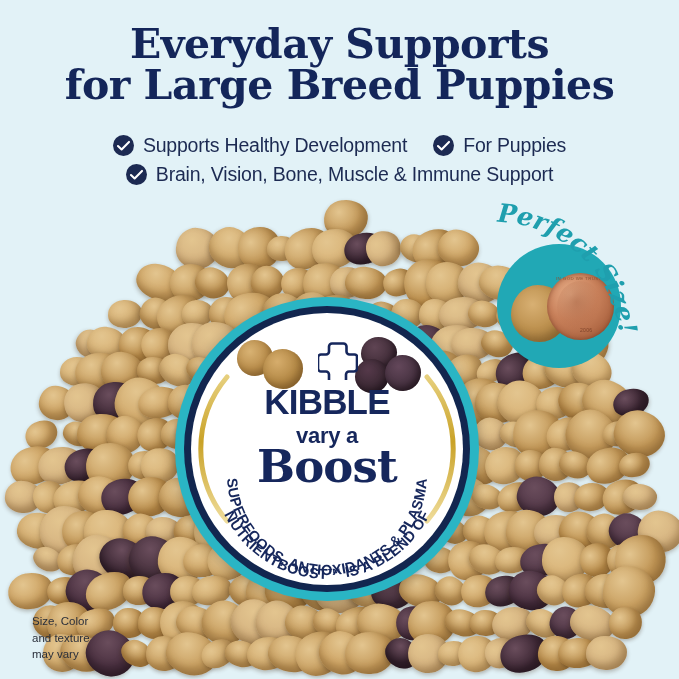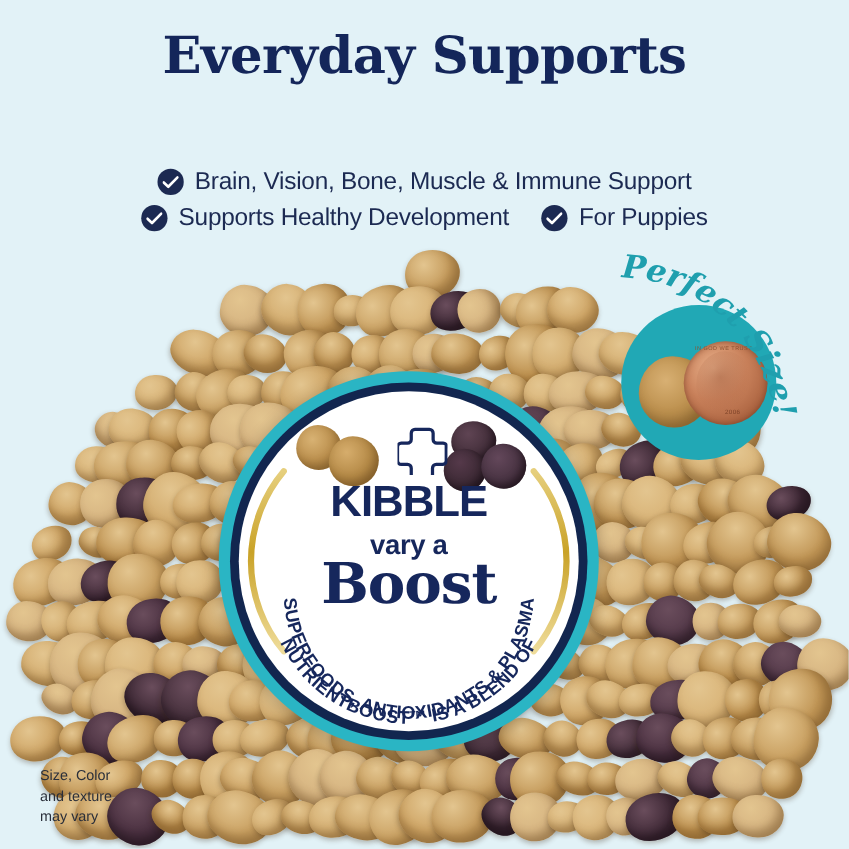--- a/index.html
+++ b/index.html
@@ -142,49 +142,50 @@
   }
   .disclaimer span{display:block;}
 </style>
 </head>
 <body>
 
 <div id="stage">
 
   <div class="headline">
     <span class="l1">Everyday Supports</span>
+    <span class="l2">for Large Breed Puppies</span>
   </div>
 
   <div class="bullets">
-    <div class="brow">
-      <div class="bitem">
-        <span class="chk">
-          <svg width="13" height="12" viewBox="0 0 13 12">
-              <path d="M1 6 L4.6 9.4 L12 1.9" stroke="#ffffff" stroke-width="2.1" fill="none" stroke-linecap="round" stroke-linejoin="round"></path>
-            </svg>
-        </span>
-        <span class="btext">Brain, Vision, Bone, Muscle &amp; Immune Support</span>
-      </div>
-    </div>
     <div class="brow">
       <div class="bitem">
         <span class="chk">
           <svg width="13" height="12" viewBox="0 0 13 12">
               <path d="M1 6 L4.6 9.4 L12 1.9" stroke="#ffffff" stroke-width="2.1" fill="none" stroke-linecap="round" stroke-linejoin="round"></path>
             </svg>
         </span>
         <span class="btext">Supports Healthy Development</span>
       </div>
       <div class="bitem">
         <span class="chk">
           <svg width="13" height="12" viewBox="0 0 13 12">
               <path d="M1 6 L4.6 9.4 L12 1.9" stroke="#ffffff" stroke-width="2.1" fill="none" stroke-linecap="round" stroke-linejoin="round"></path>
             </svg>
         </span>
         <span class="btext">For Puppies</span>
+      </div>
+    </div>
+    <div class="brow">
+      <div class="bitem">
+        <span class="chk">
+          <svg width="13" height="12" viewBox="0 0 13 12">
+              <path d="M1 6 L4.6 9.4 L12 1.9" stroke="#ffffff" stroke-width="2.1" fill="none" stroke-linecap="round" stroke-linejoin="round"></path>
+            </svg>
+        </span>
+        <span class="btext">Brain, Vision, Bone, Muscle &amp; Immune Support</span>
       </div>
     </div>
   </div>
 
   <div id="pile">
       <div class="kib" style="left:324.1px;top:-0.5px;width:44.0px;height:38.4px;transform:rotate(-6.0deg);background:radial-gradient(circle at 36% 30%, #e3c58f 0%, #c49a5b 55%, #c49a5b 100%);box-shadow:inset -4px -5px 8px rgba(95,62,22,.45), 0 2px 4px rgba(60,40,20,.30);"></div>
       <div class="kib" style="left:176.3px;top:27.9px;width:43.3px;height:41.0px;transform:rotate(3.8deg);background:radial-gradient(circle at 36% 30%, #e3c58f 0%, #d6b481 55%, #d6b481 100%);box-shadow:inset -4px -5px 8px rgba(95,62,22,.45), 0 2px 4px rgba(60,40,20,.30);"></div>
       <div class="kib" style="left:208.5px;top:28.2px;width:44.3px;height:40.4px;transform:rotate(24.9deg);background:radial-gradient(circle at 36% 30%, #e3c58f 0%, #d2ab6d 55%, #d2ab6d 100%);box-shadow:inset -4px -5px 8px rgba(95,62,22,.45), 0 2px 4px rgba(60,40,20,.30);"></div>
       <div class="kib" style="left:238.2px;top:27.3px;width:42.5px;height:42.2px;transform:rotate(-21.7deg);background:radial-gradient(circle at 36% 30%, #e3c58f 0%, #c09555 55%, #c09555 100%);box-shadow:inset -4px -5px 8px rgba(95,62,22,.45), 0 2px 4px rgba(60,40,20,.30);"></div>
       <div class="kib" style="left:267.0px;top:35.9px;width:30.1px;height:25.0px;transform:rotate(-4.6deg);background:radial-gradient(circle at 36% 30%, #e3c58f 0%, #d2ab6d 55%, #d2ab6d 100%);box-shadow:inset -4px -5px 8px rgba(95,62,22,.45), 0 2px 4px rgba(60,40,20,.30);"></div>

